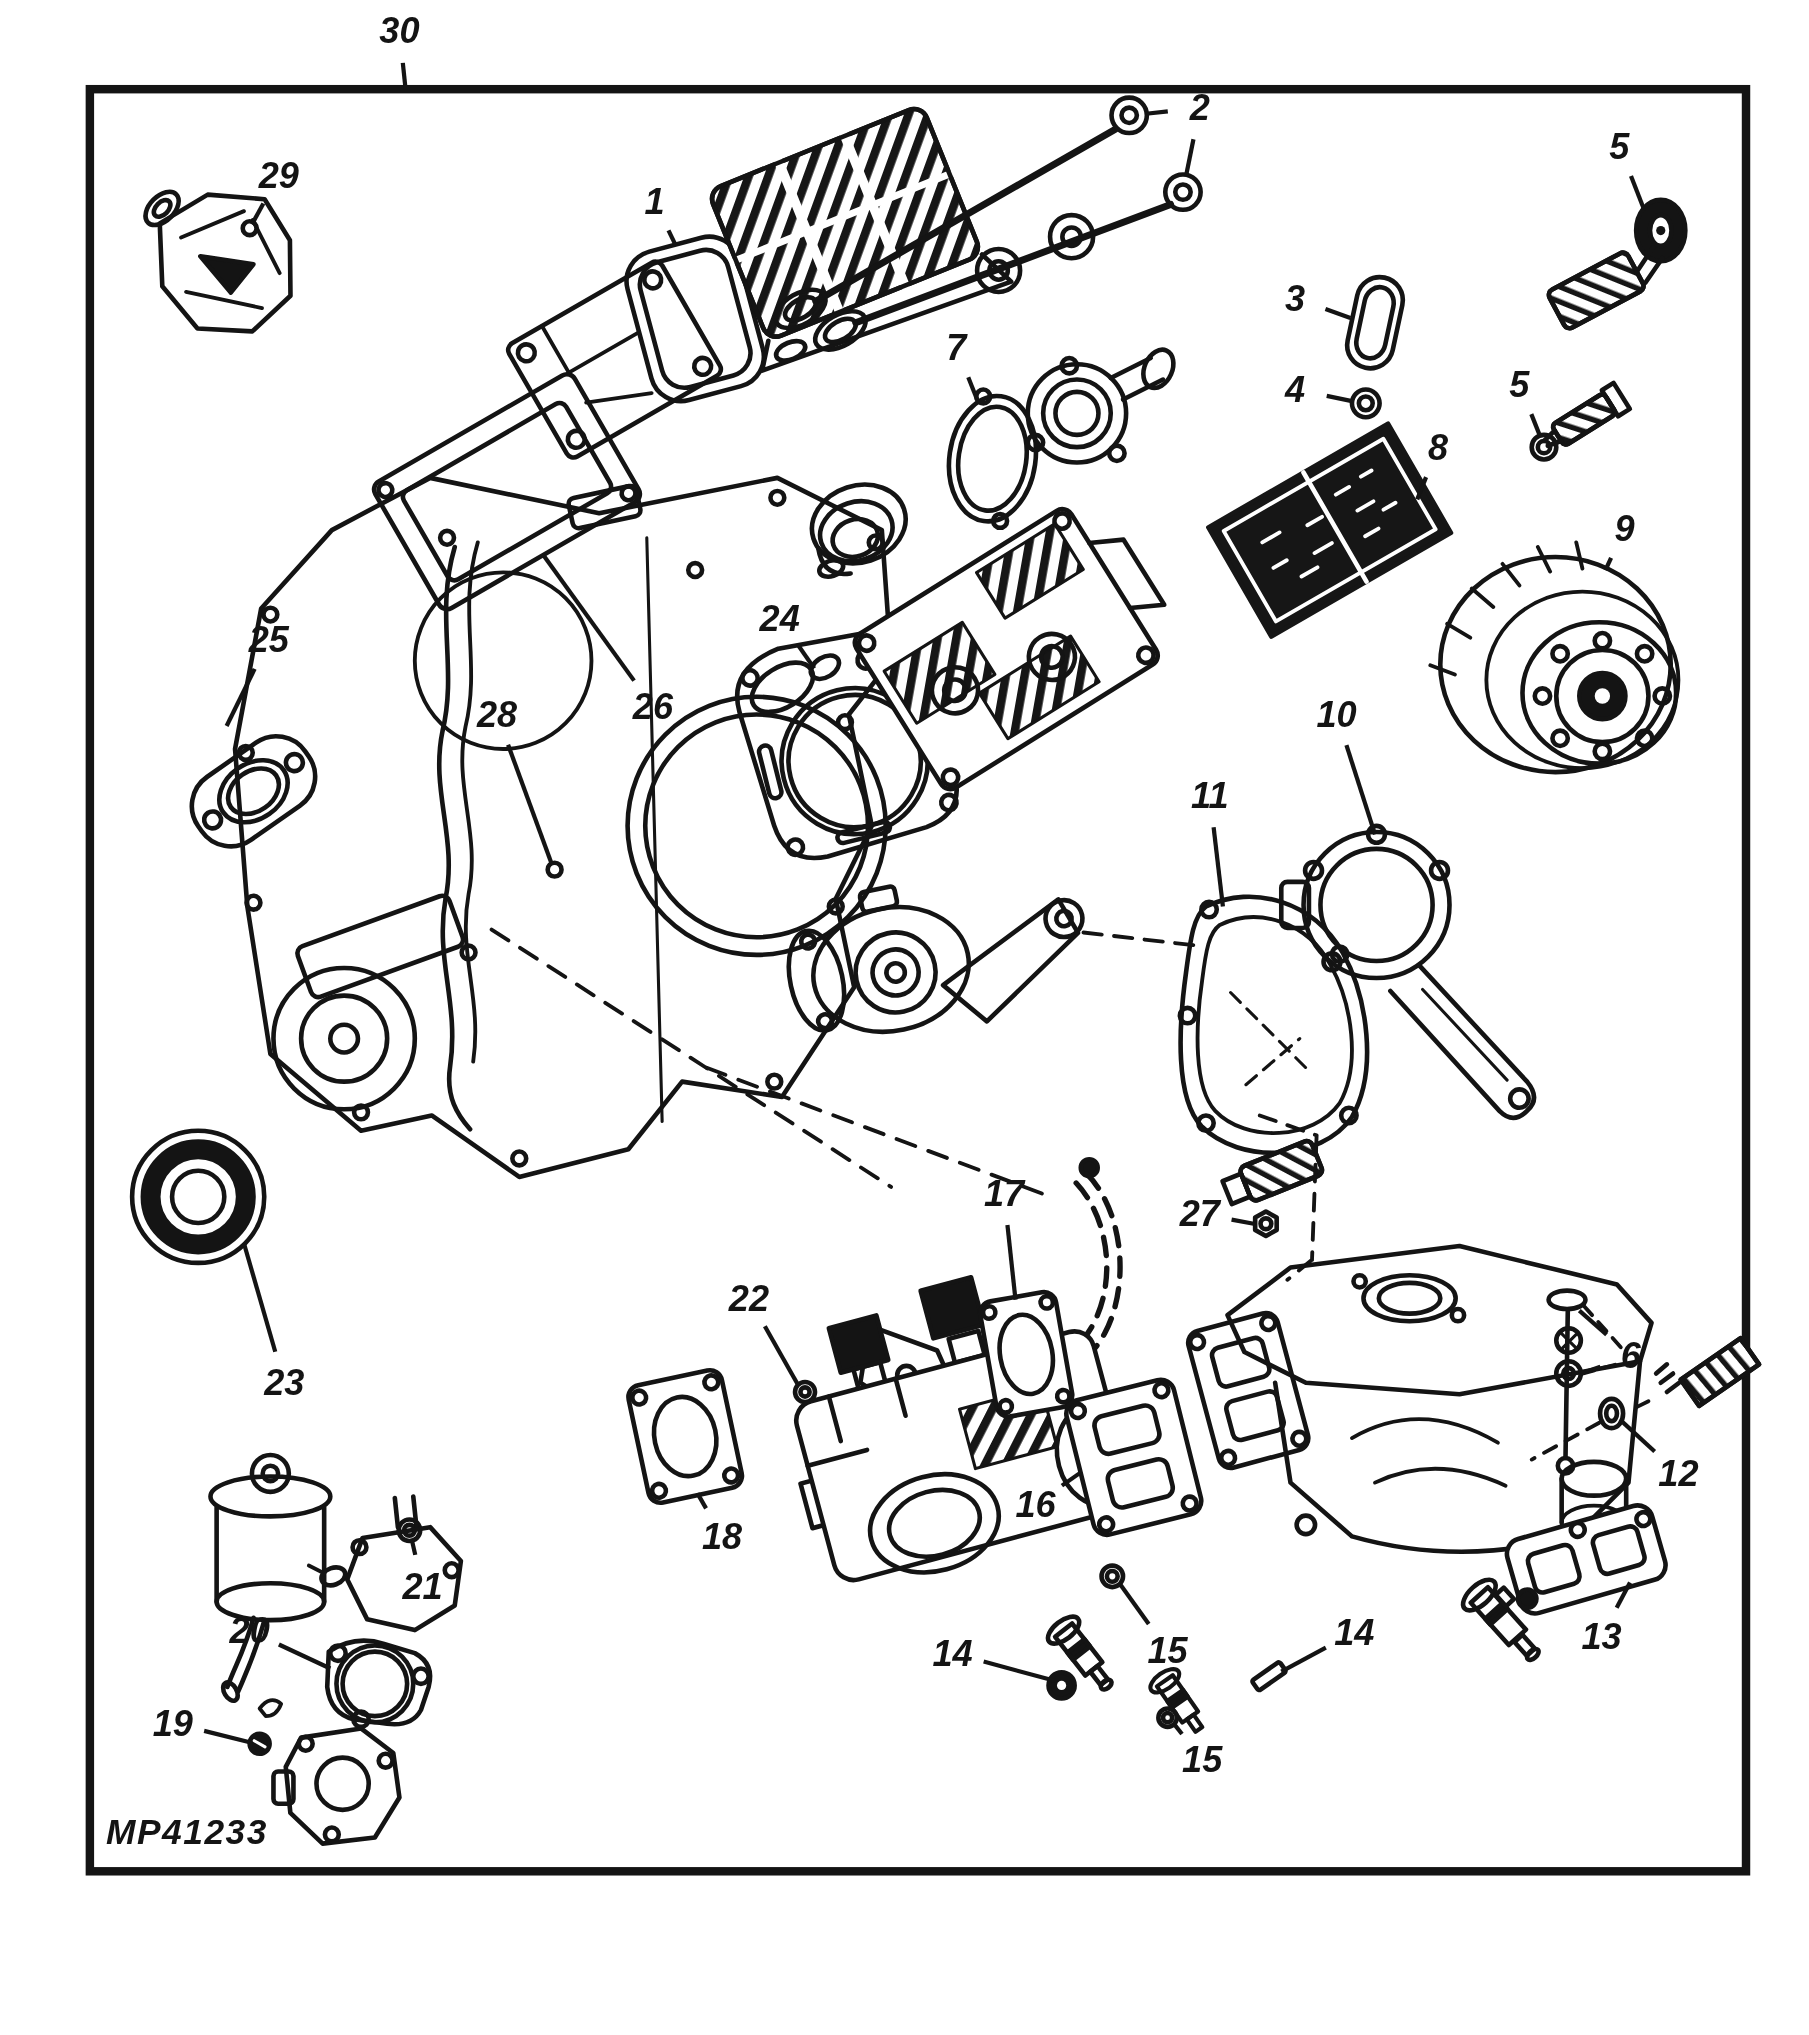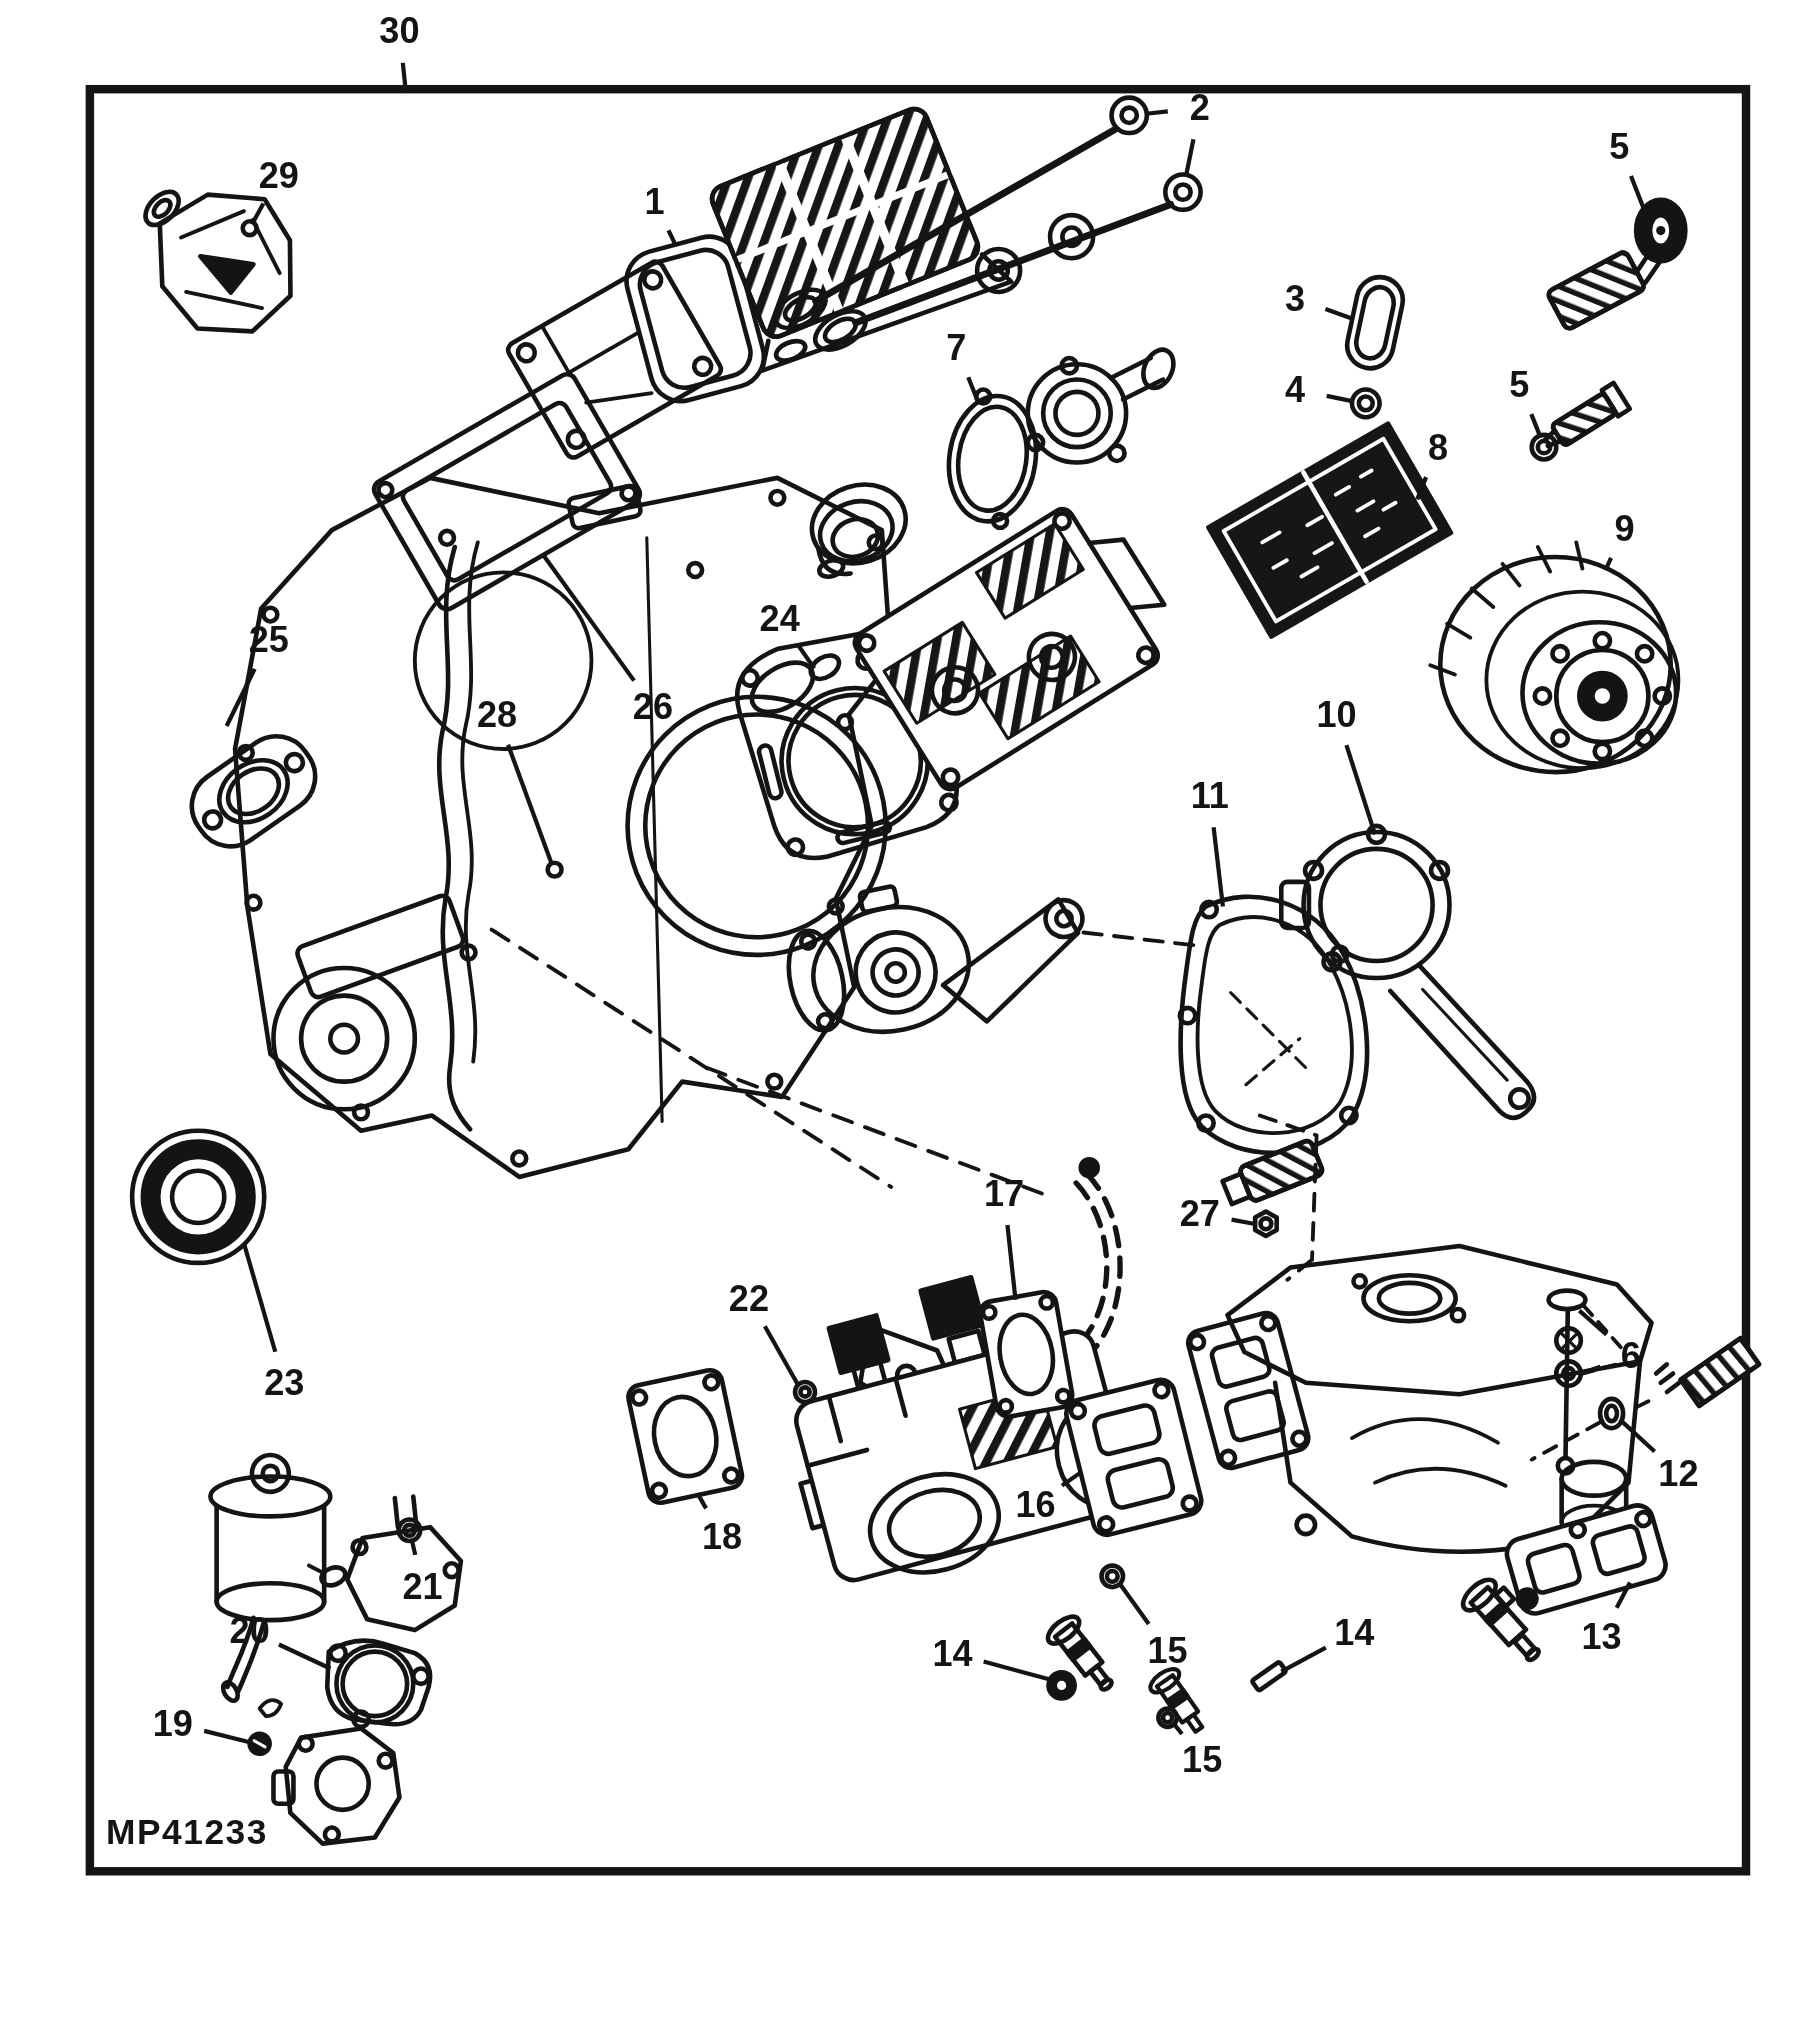--- a/index.html
+++ b/index.html
@@ -1,16 +1,16 @@
 <!DOCTYPE html>
 <html style="font-size:12.3px"><head>
 <meta charset="utf-8">
 <style>
   html,body{margin:0;padding:0;background:#ffffff;}
-  .page{position:relative;width:1809px;height:2035px;background:#ffffff;overflow:hidden;}
+  .page{position:relative;width:1809px;height:2035px;background:#ffffff;overflow:hidden;font-style:italic;}
   svg{display:block;width:100%;height:100%;}
   svg text{font-family:"Liberation Sans","DejaVu Sans",sans-serif;fill:#141414;}
   .code{font-size:46px;font-weight:700;letter-spacing:2px;}
   .callout{font-size:47px;font-weight:700;}
 </style>
 </head>
 <body>
 
 <div class="page">
 <svg id="diagram" viewBox="0 0 2355 2649">

